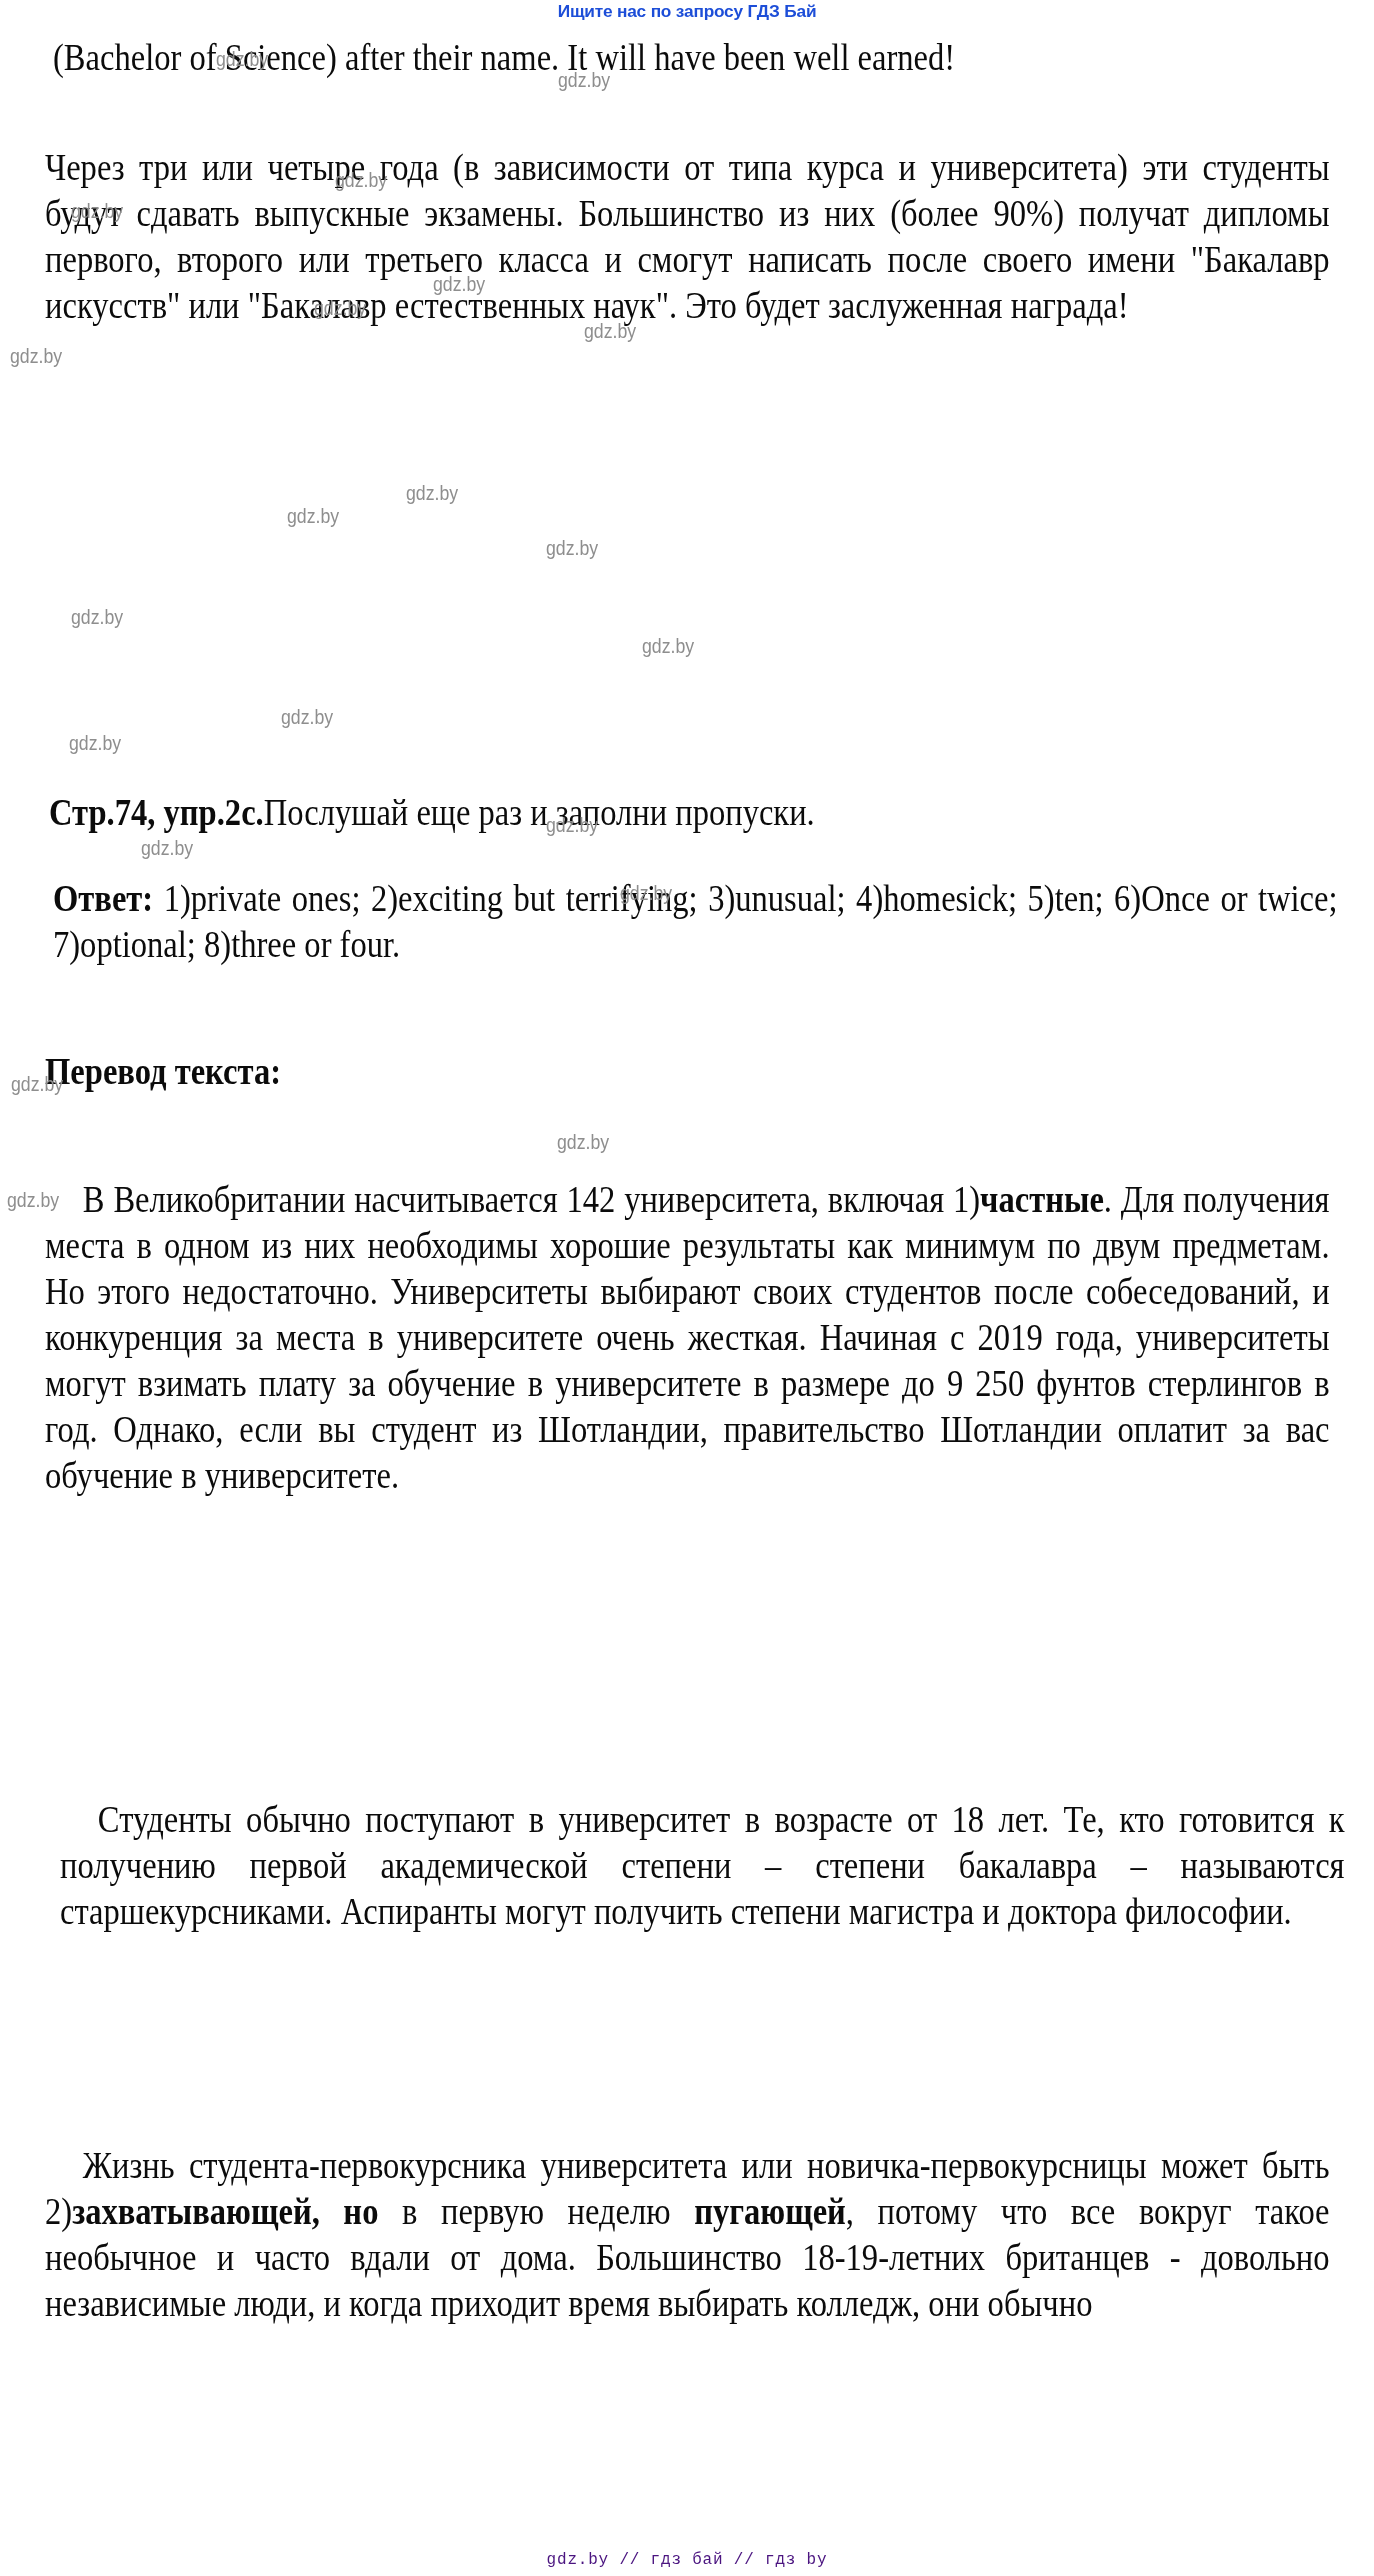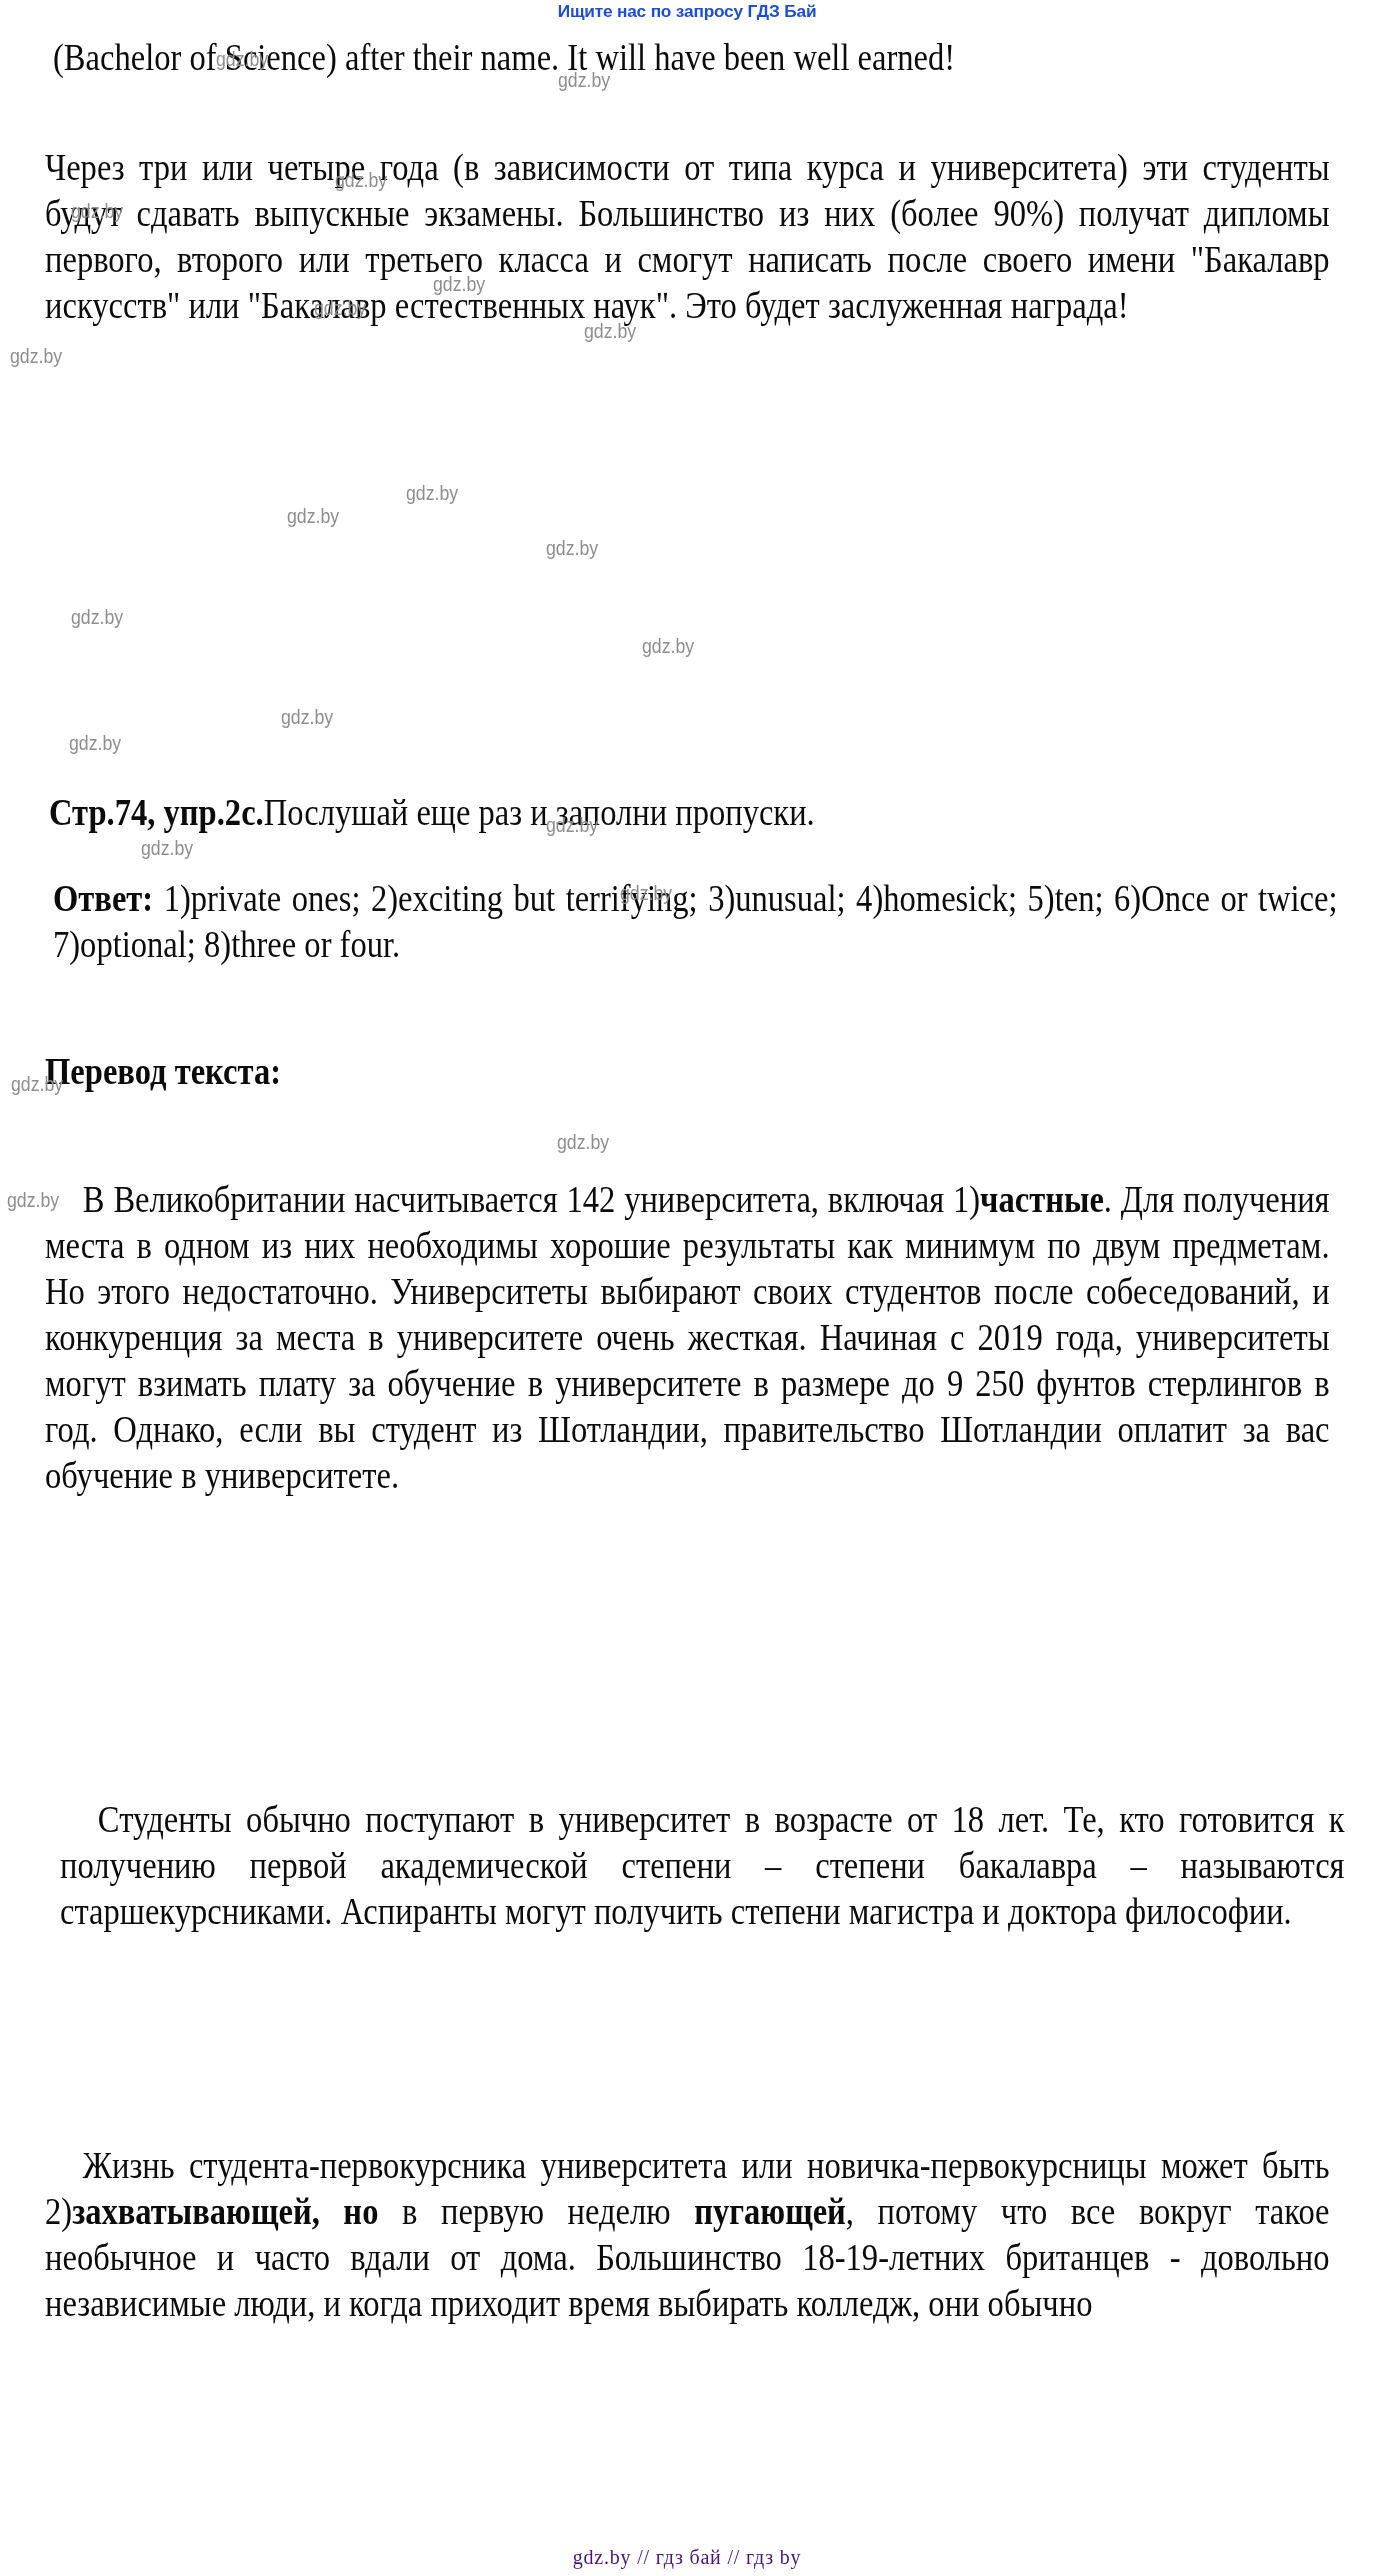--- a/index.html
+++ b/index.html
@@ -156,22 +156,22 @@
   
   .footer-bar {
     position: absolute;
     left: 0;
     bottom: 6.6px;
     width: 1374px;
     text-align: center;
     z-index: 5;
   }
   .footer-text {
-    font-family: Liberation Serif, serif;
-    font-size: 20px;
+    font-family: Liberation Mono, monospace;
+    font-size: 16px;
     font-weight: 400;
     color: #4b1580;
     letter-spacing: 0.8px;
     white-space: nowrap;
   }
 </style>
 </head>
 <body>
 
 <div class="promo-bar">

